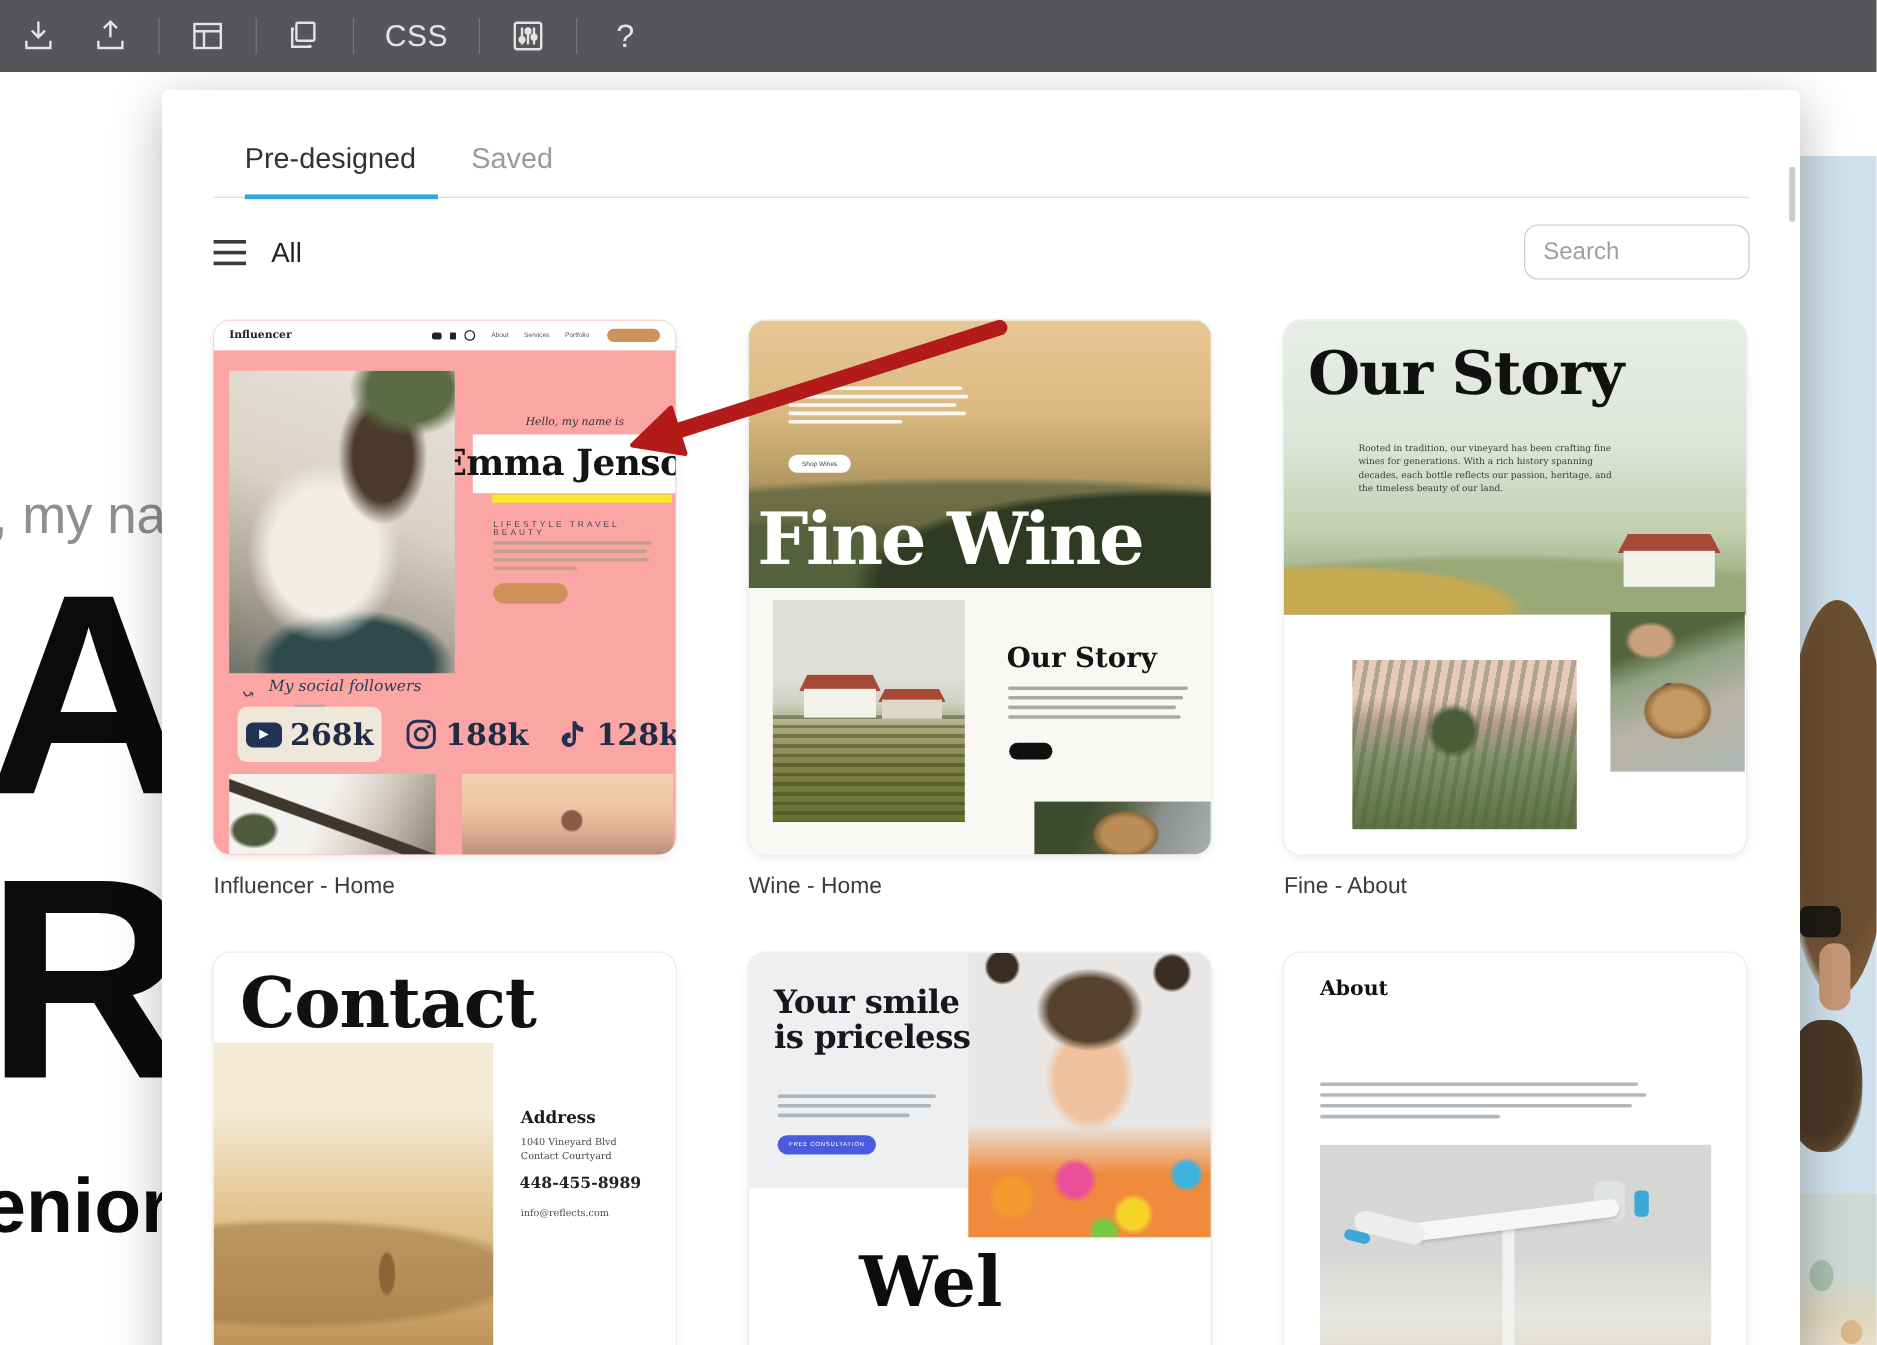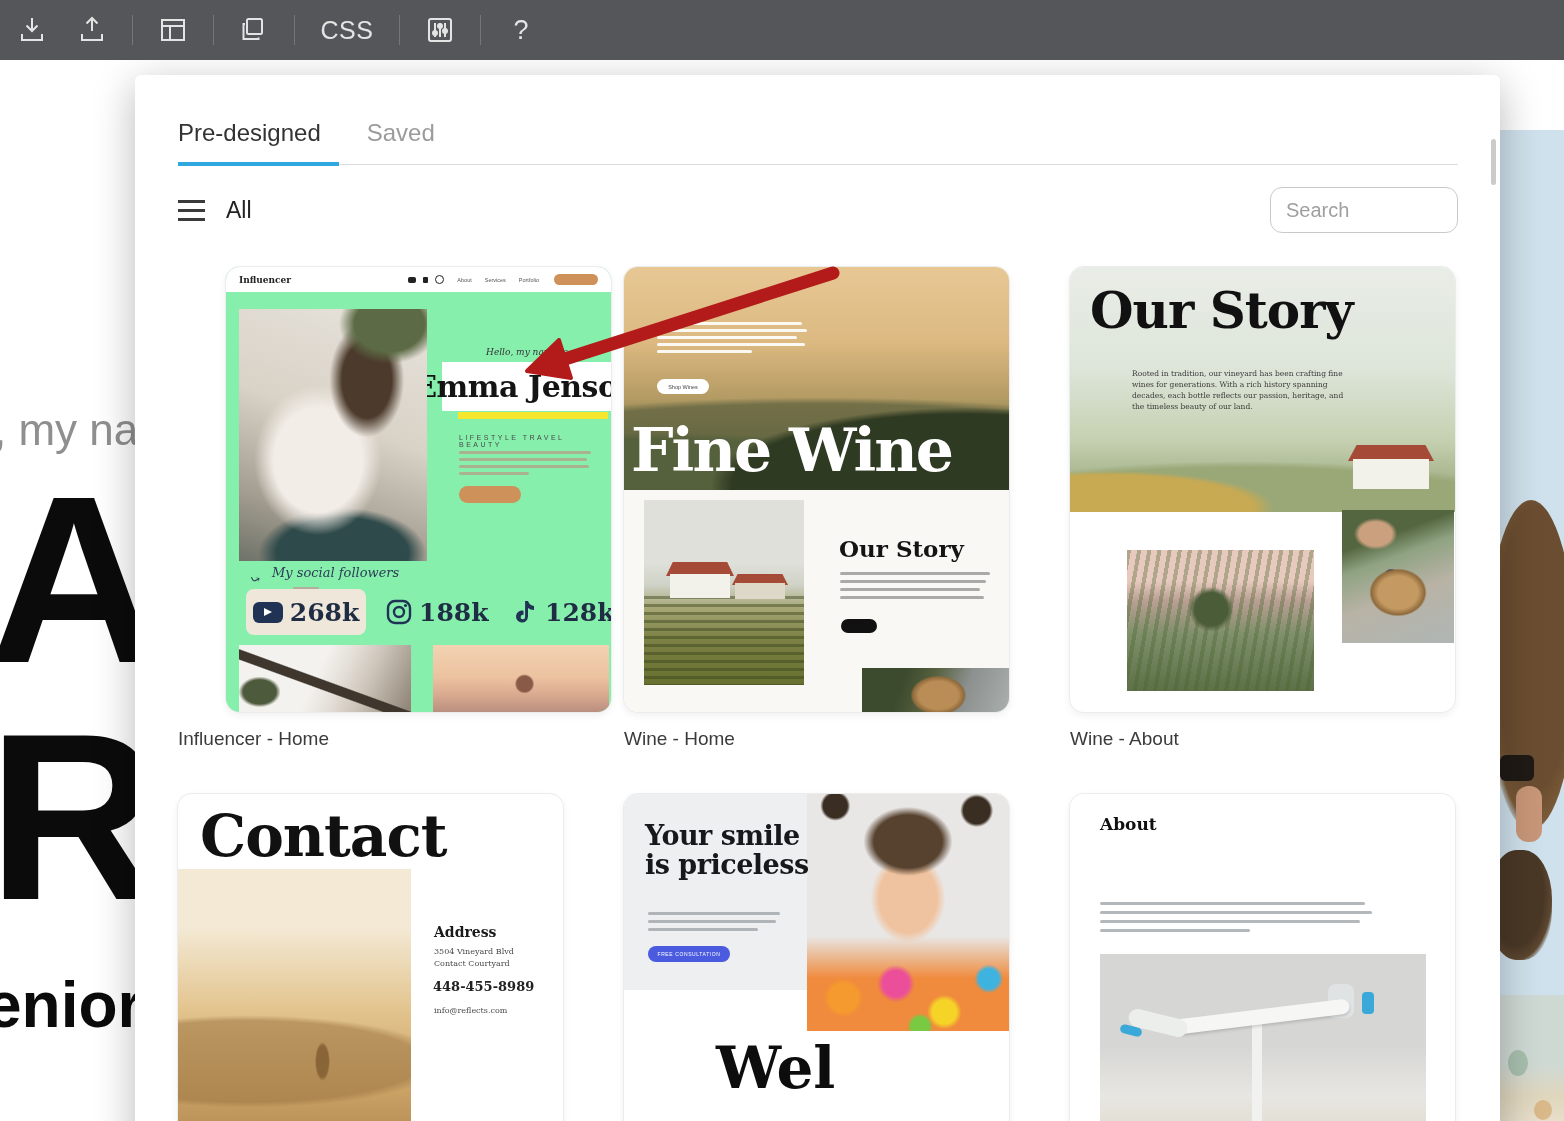--- a/index.html
+++ b/index.html
@@ -43,40 +43,40 @@
   .modal{position:absolute;left:135px;top:75px;width:1365px;height:1100px;background:#fff;border-radius:6px;
     box-shadow:0 10px 42px rgba(0,0,0,.28);z-index:20;overflow:hidden;}
   .modal-header{height:58px;background:#e2e2e2;border-radius:6px 6px 0 0;display:flex;align-items:center;
     justify-content:flex-end;padding:0 24px;gap:16px;}
   .cancel{font-size:21px;color:#3d3d3d;cursor:pointer;}
   .close-x{font-size:24px;color:#3d3d3d;cursor:pointer;line-height:1;}
   .scroll-nub{position:absolute;right:4px;top:64px;width:5px;height:46px;border-radius:3px;background:#cbcbcb;}
   .modal-body{padding:0 42px 0 43px;}
   .tabs{margin-top:44px;display:flex;gap:46px;border-bottom:1px solid #dcdcdc;}
   .tab{font-size:24px;color:#9b9b9b;padding-bottom:17px;position:relative;cursor:pointer;}
-  .tab.active{color:#333;}
+  .tab.active{color:#333;margin-left:26px;}
   .tab.active::after{content:"";position:absolute;left:0;right:-18px;bottom:-2px;height:4px;background:#2fa8df;}
   .filter-row{margin-top:22px;display:flex;align-items:center;justify-content:space-between;}
   .filter-left{display:flex;align-items:center;gap:21px;cursor:pointer;}
   .hamb{display:flex;flex-direction:column;gap:6px;}
   .hamb i{display:block;width:27px;height:3px;background:#3a3a3a;}
   .filter-label{font-size:23px;color:#222;}
   .search input{width:156px;height:44px;border:1px solid #c9c9c9;border-radius:12px;padding:0 15px;
     font-size:20px;color:#444;outline:none;font-family:"Liberation Sans",sans-serif;margin-left:14px;}
   .search input::placeholder{color:#9f9f9f;}
   .grid{margin-top:34px;display:grid;grid-template-columns:repeat(3,385px);column-gap:61px;row-gap:44px;}
   .card{width:385px;height:445px;background:#fff;border-radius:14px;overflow:hidden;position:relative;
     box-shadow:0 0 0 1px #ececec,0 3px 8px rgba(0,0,0,.07);cursor:pointer;}
   .caption{margin-top:16px;font-size:19px;color:#3b3b3b;}
 
   
   .ln{position:absolute;height:3px;border-radius:2px;background:#a9a49b;opacity:.75;}
 
   
-  .c1{background:#86efac;margin-left:48px;}
+  .c1{background:#fca5a5;}
   .c1-hd{position:absolute;left:0;top:0;right:0;height:25px;background:#fff;display:flex;align-items:center;
     padding:0 13px;gap:7px;}
   .c1-brand{font-size:9px;font-weight:700;color:#222;margin-right:auto;}
   .c1-ic{width:8px;height:6px;background:#222;border-radius:2px;}
   .c1-ic.round{width:7px;height:7px;border-radius:50%;background:#fff;border:1.5px solid #222;}
   .c1-nav{font-size:5.5px;color:#555;margin-left:6px;}
   .c1-pill{width:44px;height:11px;border-radius:6px;background:#cd9159;margin-left:8px;}
   .c1-photo{position:absolute;left:13px;top:42px;width:188px;height:252px;z-index:2;
     background:
       radial-gradient(ellipse 70px 55px at 80% 6%,#5c6b45 0 50%,transparent 72%),
@@ -398,30 +398,30 @@
           <div class="card">
             <div class="c3-hero">
               <div class="h-roof" style="left:278px;top:178px;width:86px;height:16px;"></div>
               <div class="h-body" style="left:283px;top:192px;width:76px;height:30px;"></div>
             </div>
             <div class="c3-title serif">Our Story</div>
             <div class="c3-body serif">Rooted in tradition, our vineyard has been crafting fine wines for generations. With a rich history spanning decades, each bottle reflects our passion, heritage, and the timeless beauty of our land.</div>
             <div class="c3-path"></div>
             <div class="c3-basket"></div>
           </div>
-          <div class="caption">Wine - About</div>
+          <div class="caption">Fine - About</div>
         </div>
 
         <div class="cell">
           <div class="card">
             <div class="c4-photo"></div>
             <div class="c4-title serif">Contact</div>
             <div class="c4-addr-label serif">Address</div>
             <div class="c4-addr serif">
-              <div>3504 Vineyard Blvd</div>
+              <div>1040 Vineyard Blvd</div>
               <div>Contact Courtyard</div>
             </div>
             <div class="c4-phone serif">448-455-8989</div>
             <div class="c4-mail serif">info@reflects.com</div>
           </div>
         </div>
 
         <div class="cell">
           <div class="card">
             <div class="c5-panel"></div>

